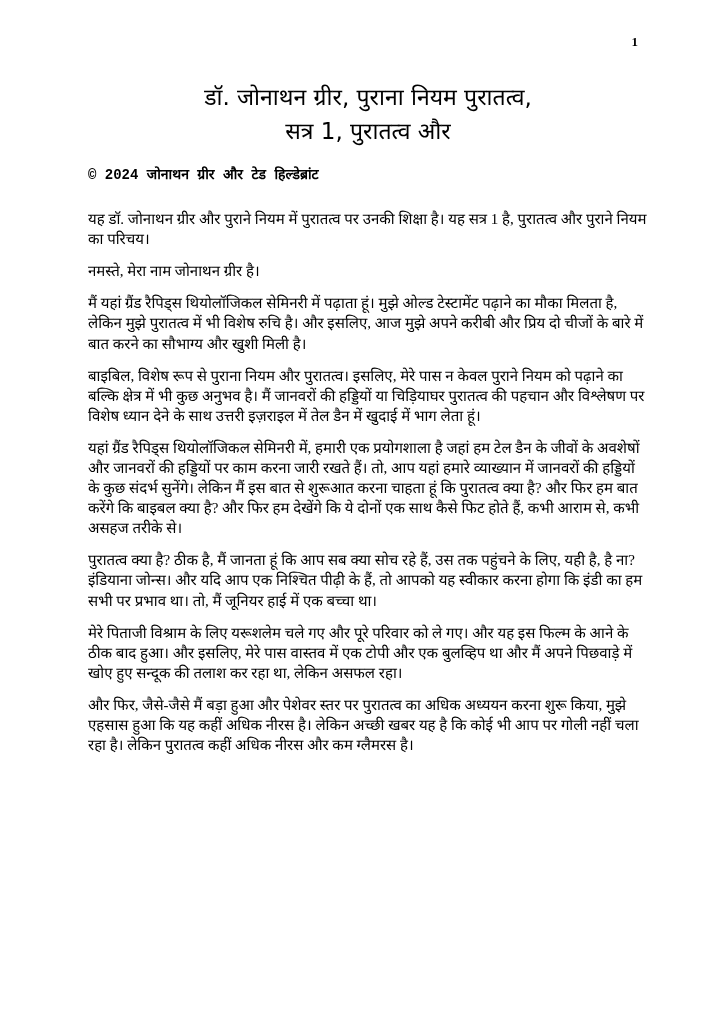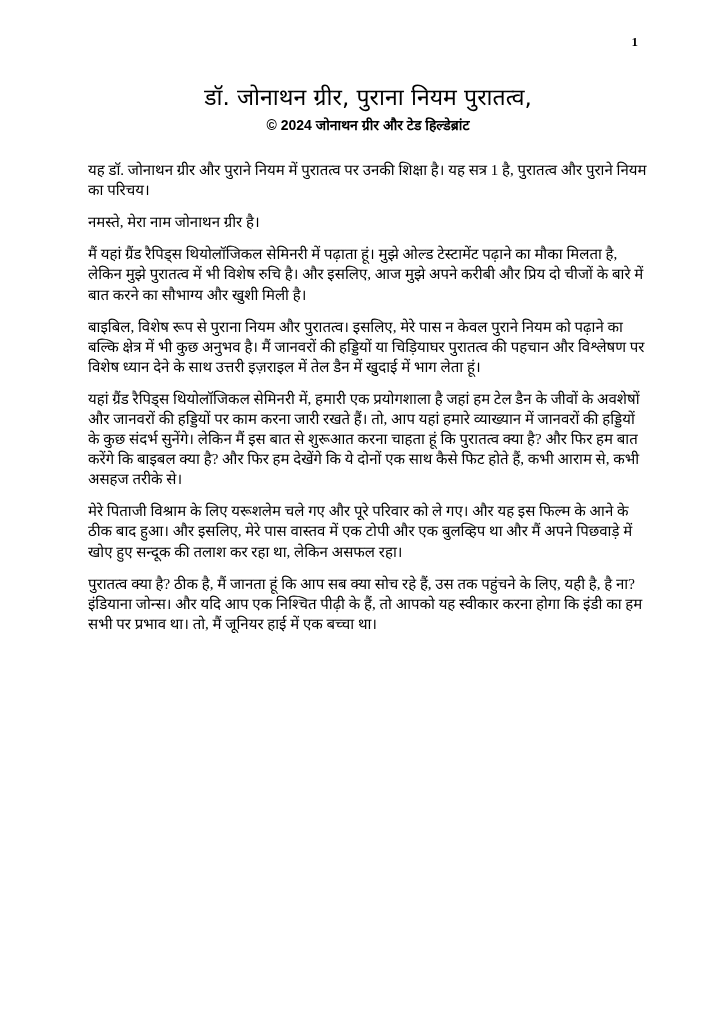--- a/index.html
+++ b/index.html
@@ -33,25 +33,25 @@
     text-align: center;
     font-size: 23px;
     font-weight: normal;
     line-height: 1.48;
     font-family: "DejaVu Sans", "Liberation Sans", sans-serif;
   }
   .title .title-line {
     display: block;
   }
   .copyright {
-    margin-top: 1px;
-    text-align: center;
+    margin-top: 16px;
+    text-align: left;
     font-size: 14px;
     font-weight: bold;
-    font-family: Liberation Sans, sans-serif;
+    font-family: Liberation Mono, monospace;
   }
   .body-text {
     margin-top: 26px;
     font-size: 15px;
     line-height: 1.34;
     font-family: "DejaVu Sans", "Liberation Sans", sans-serif;
   }
   .body-text p {
     margin: 0 0 12px 0;
     text-align: left;
@@ -63,27 +63,29 @@
 </style>
 </head>
 <body>
 
 <div class="sheet">
 
   <div class="page-number">1</div>
 
   <h1 class="title">
     <span class="title-line">डॉ. जोनाथन ग्रीर, पुराना नियम पुरातत्व,</span>
+    <span class="title-line">सत्र 1, पुरातत्व और</span>
   </h1>
 
   <div class="copyright">© 2024 जोनाथन ग्रीर और टेड हिल्डेब्रांट</div>
 
   <div class="body-text">
     <p>यह डॉ. जोनाथन ग्रीर और पुराने नियम में पुरातत्व पर उनकी शिक्षा है। यह सत्र 1 है, पुरातत्व और पुराने नियम का परिचय।</p>
     <p>नमस्ते, मेरा नाम जोनाथन ग्रीर है।</p>
     <p>मैं यहां ग्रैंड रैपिड्स थियोलॉजिकल सेमिनरी में पढ़ाता हूं। मुझे ओल्ड टेस्टामेंट पढ़ाने का मौका मिलता है, लेकिन मुझे पुरातत्व में भी विशेष रुचि है। और इसलिए, आज मुझे अपने करीबी और प्रिय दो चीजों के बारे में बात करने का सौभाग्य और खुशी मिली है।</p>
     <p>बाइबिल, विशेष रूप से पुराना नियम और पुरातत्व। इसलिए, मेरे पास न केवल पुराने नियम को पढ़ाने का बल्कि क्षेत्र में भी कुछ अनुभव है। मैं जानवरों की हड्डियों या चिड़ियाघर पुरातत्व की पहचान और विश्लेषण पर विशेष ध्यान देने के साथ उत्तरी इज़राइल में तेल डैन में खुदाई में भाग लेता हूं।</p>
     <p>यहां ग्रैंड रैपिड्स थियोलॉजिकल सेमिनरी में, हमारी एक प्रयोगशाला है जहां हम टेल डैन के जीवों के अवशेषों और जानवरों की हड्डियों पर काम करना जारी रखते हैं। तो, आप यहां हमारे व्याख्यान में जानवरों की हड्डियों के कुछ संदर्भ सुनेंगे। लेकिन मैं इस बात से शुरूआत करना चाहता हूं कि पुरातत्व क्या है? और फिर हम बात करेंगे कि बाइबल क्या है? और फिर हम देखेंगे कि ये दोनों एक साथ कैसे फिट होते हैं, कभी आराम से, कभी असहज तरीके से।</p>
+    <p>पुरातत्व क्या है? ठीक है, मैं जानता हूं कि आप सब क्या सोच रहे हैं, उस तक पहुंचने के लिए, यही है, है ना? इंडियाना जोन्स। और यदि आप एक निश्चित पीढ़ी के हैं, तो आपको यह स्वीकार करना होगा कि इंडी का हम सभी पर प्रभाव था। तो, मैं जूनियर हाई में एक बच्चा था।</p>
     <p>मेरे पिताजी विश्राम के लिए यरूशलेम चले गए और पूरे परिवार को ले गए। और यह इस फिल्म के आने के ठीक बाद हुआ। और इसलिए, मेरे पास वास्तव में एक टोपी और एक बुलव्हिप था और मैं अपने पिछवाड़े में खोए हुए सन्दूक की तलाश कर रहा था, लेकिन असफल रहा।</p>
-    <p>पुरातत्व क्या है? ठीक है, मैं जानता हूं कि आप सब क्या सोच रहे हैं, उस तक पहुंचने के लिए, यही है, है ना? इंडियाना जोन्स। और यदि आप एक निश्चित पीढ़ी के हैं, तो आपको यह स्वीकार करना होगा कि इंडी का हम सभी पर प्रभाव था। तो, मैं जूनियर हाई में एक बच्चा था।</p>
+    <p>और फिर, जैसे-जैसे मैं बड़ा हुआ और पेशेवर स्तर पर पुरातत्व का अधिक अध्ययन करना शुरू किया, मुझे एहसास हुआ कि यह कहीं अधिक नीरस है। लेकिन अच्छी खबर यह है कि कोई भी आप पर गोली नहीं चला रहा है। लेकिन पुरातत्व कहीं अधिक नीरस और कम ग्लैमरस है।</p>
   </div>
 
 </div>
 
 </body></html>

